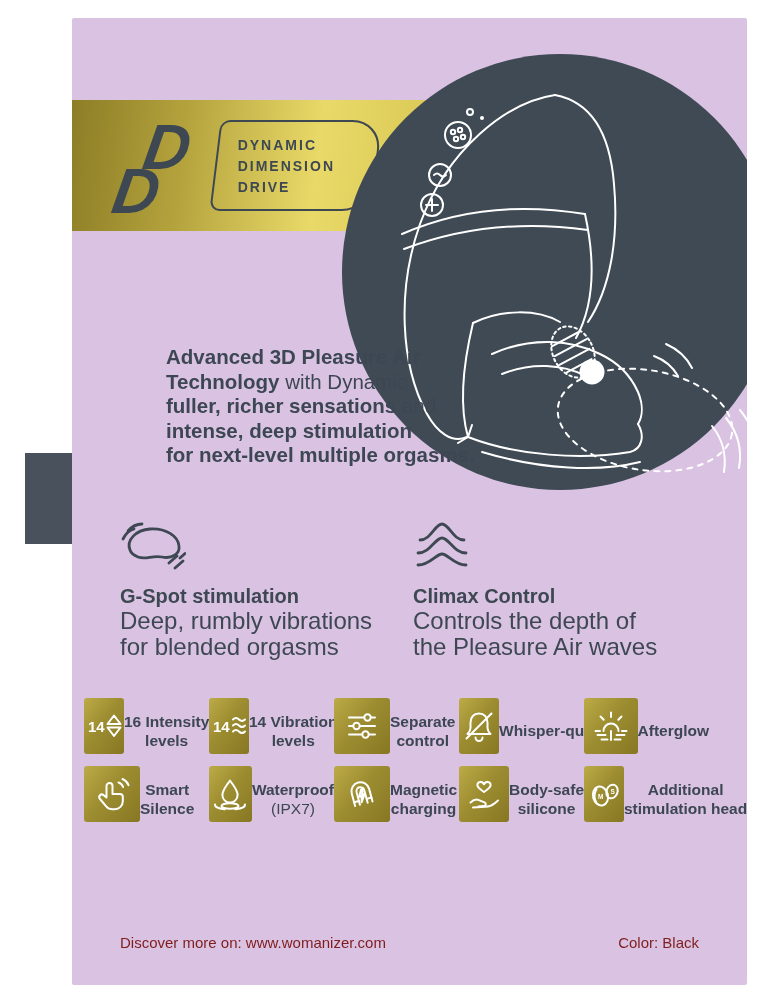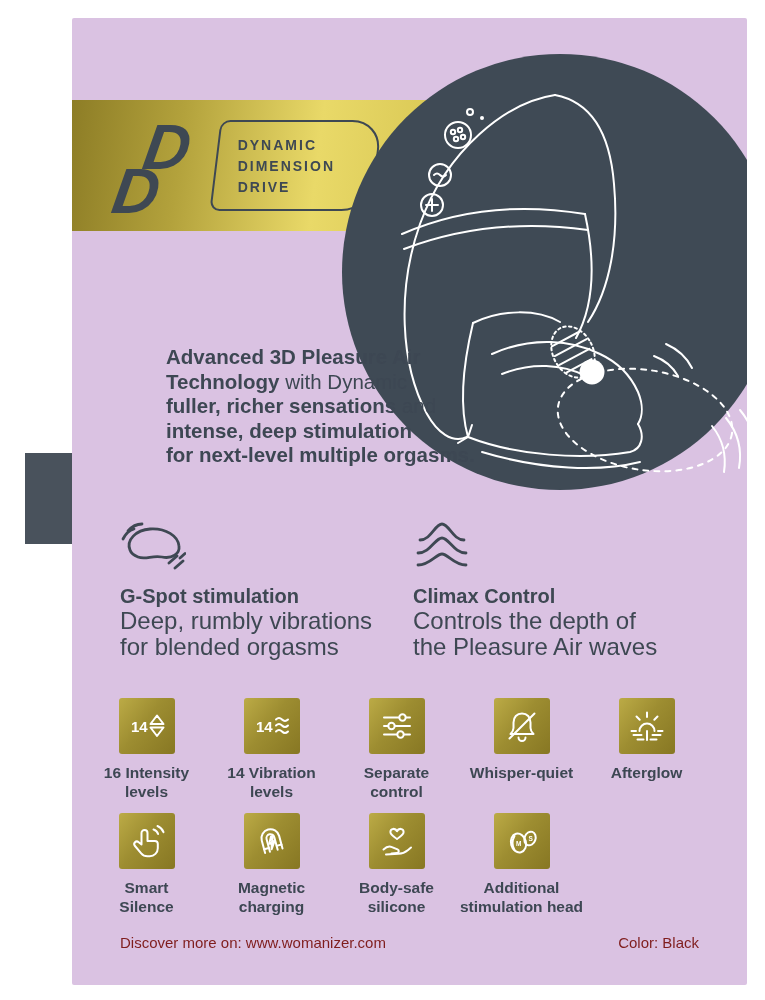--- a/index.html
+++ b/index.html
@@ -57,21 +57,21 @@
   .hl.c1 { left:48px; }
   .hl.c2 { left:341px; }
   .hl-icon { height:56px; display:flex; align-items:flex-end; }
   .hl-title { margin-top:13px; font-size:20px; font-weight:700; }
   .hl-line { font-size:24px; line-height:26px; }
 
   
   .grid { position:absolute; left:12px; top:680px; width:625px; }
   .grow { display:flex; }
   .grow + .grow { margin-top:12px; }
-  .cell { width:125px; display:flex; flex-direction:column; align-items:center; }
+  .cell { width:125px; display:flex; flex-direction:row; align-items:center; }
   .tile {
     width:56px; height:56px; border-radius:3px;
     background:linear-gradient(128deg,#bcab46 0%,#9d8d31 45%,#877723 100%);
     display:flex; align-items:center; justify-content:center;
   }
   .flabel {
     margin-top:9px; text-align:center; font-size:15.5px; font-weight:700;
     line-height:19px; white-space:nowrap; color:#3d4753;
   }
   .flabel .reg { font-weight:400; }
@@ -278,20 +278,33 @@
             </svg>
           </div>
           <div class="flabel">
               <div>Smart</div>
               <div>Silence</div>
             </div>
         </div>
         <div class="cell">
           <div class="tile">
             <svg width="40" height="40" viewBox="0 0 40 40">
+              <path class="wl2" d="M 20 6.5 c 3.8 5.6 7.6 9.6 7.6 14.5 a 7.6 7.6 0 0 1 -15.2 0 c 0 -4.9 3.8 -8.9 7.6 -14.5 Z"></path>
+              <ellipse class="wl2" cx="20" cy="32" rx="8.5" ry="2.8" stroke-width="1.7"></ellipse>
+              <path class="wl2" d="M 5 30.5 a 15 5 0 0 0 9.5 4.8 M 35 30.5 a 15 5 0 0 1 -9.5 4.8" stroke-width="1.7"></path>
+            </svg>
+          </div>
+          <div class="flabel">
+              <div>Waterproof</div>
+              <div class="reg">(IPX7)</div>
+            </div>
+        </div>
+        <div class="cell">
+          <div class="tile">
+            <svg width="40" height="40" viewBox="0 0 40 40">
               <g transform="rotate(-15 20 23)">
                 <path class="wl2" d="M 11 30 V 17 a 9 9 0 0 1 18 0 V 30"></path>
                 <path class="wl2" d="M 16 30 V 17 a 4 4 0 0 1 8 0 V 30" stroke-width="1.7"></path>
                 <path class="wl2" d="M 11 26 H 16 M 24 26 H 29" stroke-width="1.7"></path>
                 <path class="wl2" d="M 21 15.5 l -3.6 6.5 h 2.6 l -1.8 6 5 -7.2 h -2.6 l 2.4 -5.3 Z" stroke-width="1.4"></path>
               </g>
             </svg>
           </div>
           <div class="flabel">
               <div>Magnetic</div>

